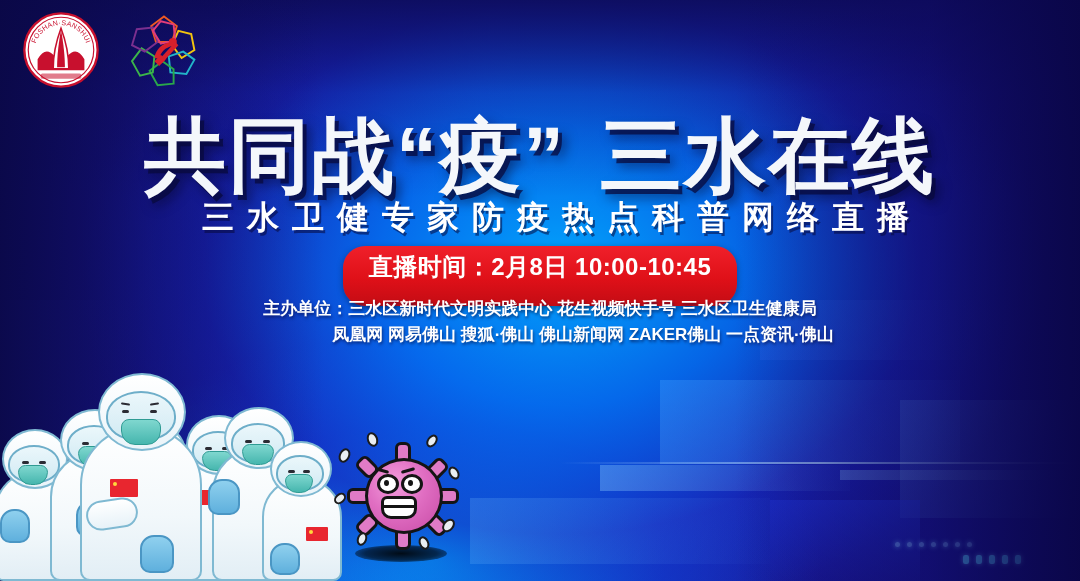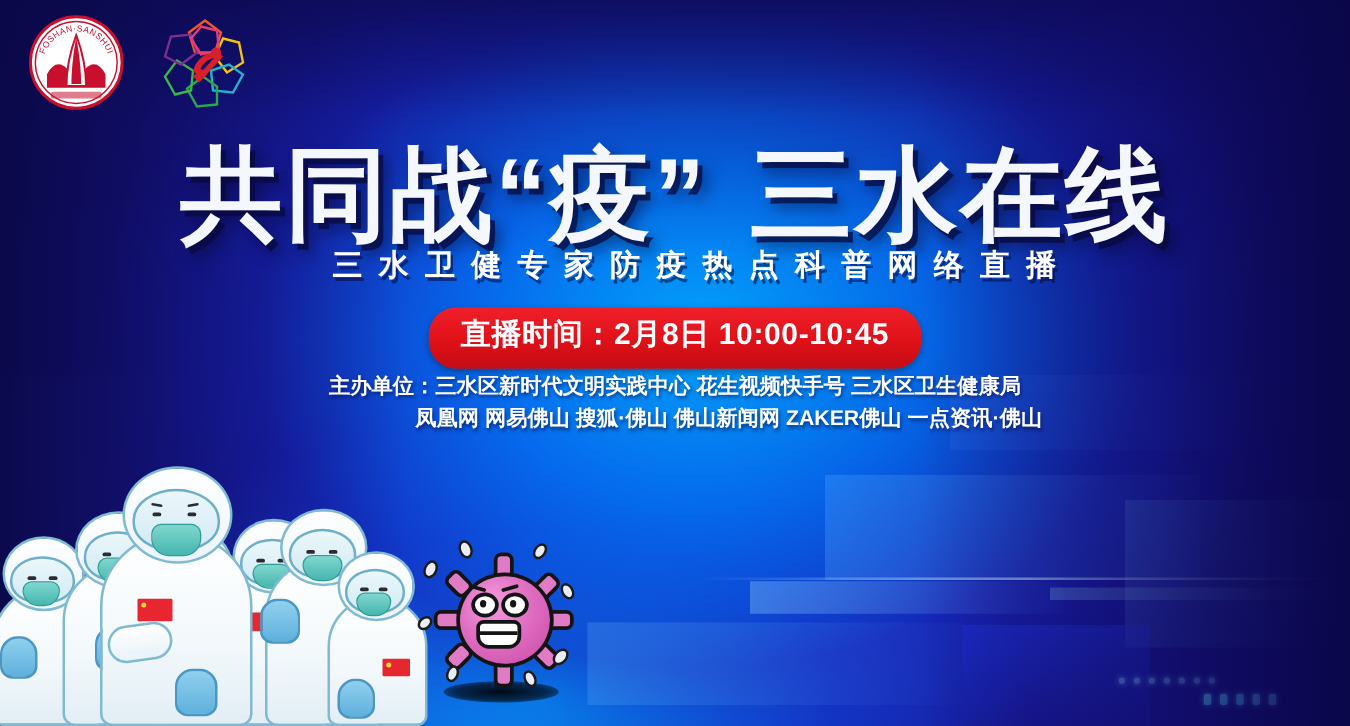--- a/index.html
+++ b/index.html
@@ -52,29 +52,29 @@
   .title{
     position:absolute;left:0;right:0;top:102px;text-align:center;
     font-family:"Liberation Sans","DejaVu Sans",sans-serif;
     font-size:82px;font-weight:bold;color:#f4f7fb;letter-spacing:2px;
     text-shadow:4px 5px 0 rgba(8,10,60,.75), 7px 8px 12px rgba(5,5,40,.55);
     white-space:nowrap;
   }
   .title .gap{display:inline-block;width:34px;}
   .subtitle{
     position:absolute;left:0;right:0;top:196px;text-align:center;
-    font-size:24px;font-weight:bold;color:#ffffff;letter-spacing:13px;
+    font-size:32px;font-weight:bold;color:#ffffff;letter-spacing:13px;
     text-indent:13px;
     text-shadow:2px 3px 0 rgba(8,10,60,.55);
     margin-left:31px;
   }
   
   .pill-wrap{position:absolute;left:0;right:0;top:246px;text-align:center;}
   .pill{
-    display:inline-block;padding:5px 26px 12px;border-radius:22px;
+    display:inline-block;padding:5px 26px 23px;border-radius:22px;
     background:linear-gradient(180deg,#f0202a 0%,#df1018 55%,#c30c14 100%);
     color:#ffffff;font-size:24px;font-weight:bold;letter-spacing:.5px;
     box-shadow:0 2px 6px rgba(0,0,0,.35);
     white-space:nowrap;
   }
   
   .credits{
     position:absolute;left:0;right:0;top:296px;text-align:center;
     color:#ffffff;font-size:17px;font-weight:bold;line-height:26px;
     text-shadow:1px 2px 3px rgba(6,10,60,.6);

